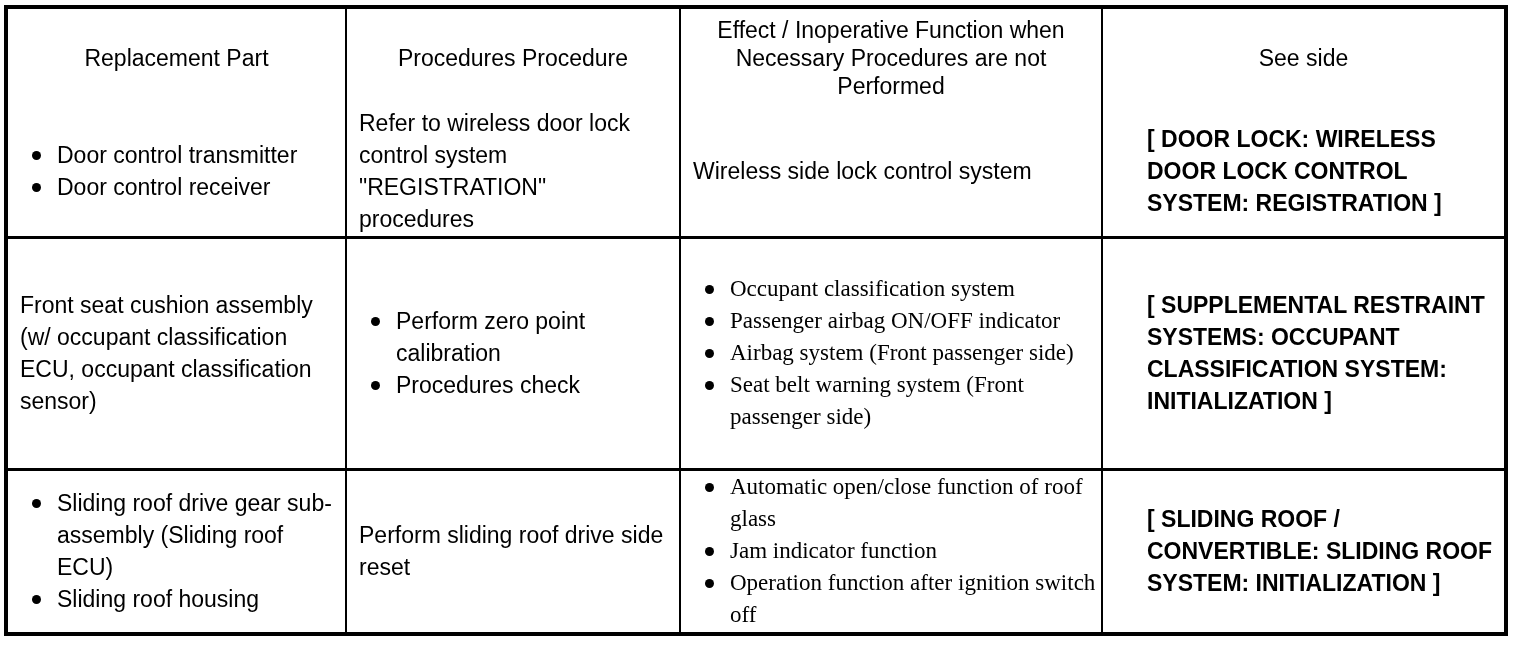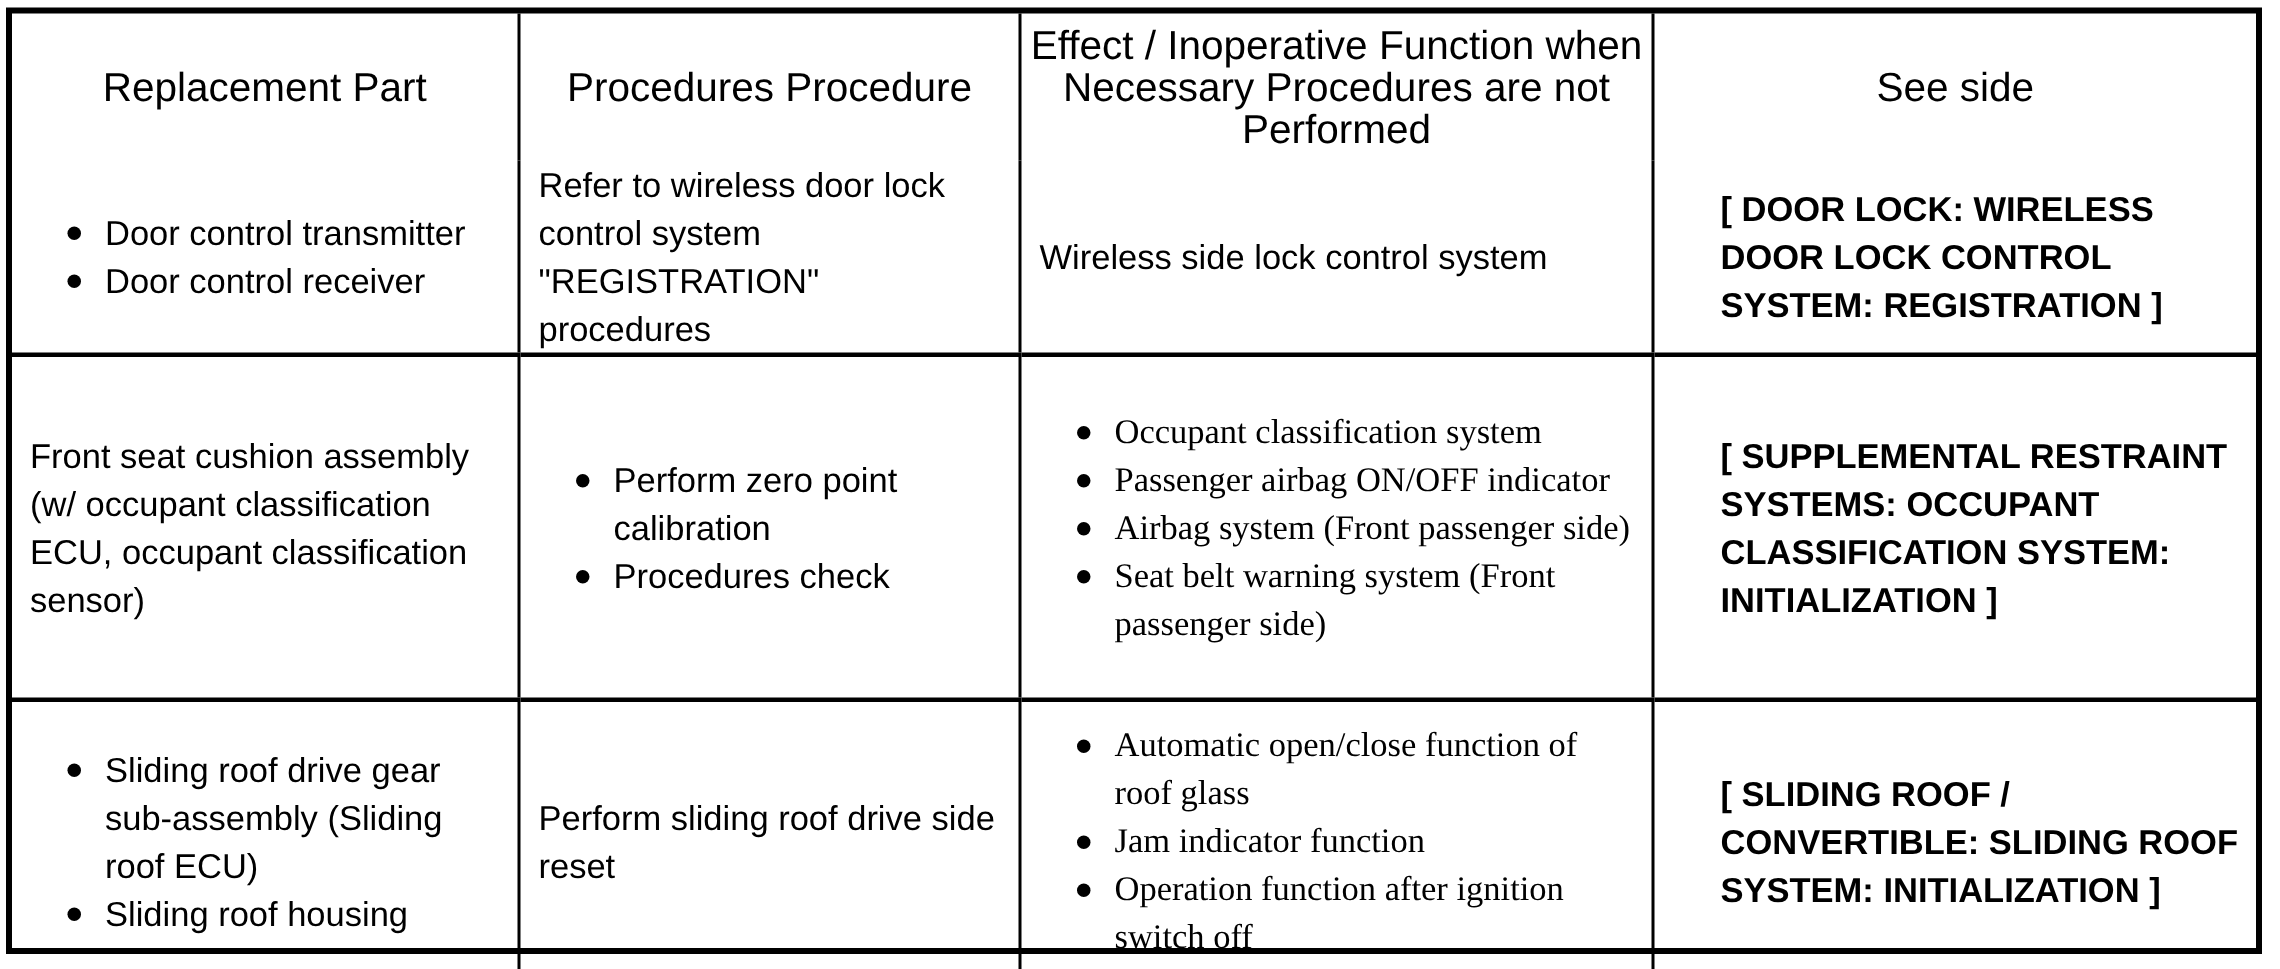--- a/index.html
+++ b/index.html
@@ -47,21 +47,21 @@
     vertical-align: middle;
     padding: 0;
     font-weight: normal;
   }
   table.spec-table tr > *:first-child { border-left: 0; }
   table.spec-table tr > *:last-child { border-right: 0; }
 
   thead th {
     height: 98px;
     text-align: center;
-    font-size: 27px;
+    font-size: 23px;
     font-weight: bold;
     line-height: 28px;
     border-bottom: 4px solid #000000;
     padding: 0 10px;
     margin-top: 16px;
   }
 
   tbody tr { }
   tbody tr.row-1 { height: 128px; }
   tbody tr.row-2 { height: 230px; }
@@ -79,21 +79,21 @@
   .cell.plain { }
 
   .cell.bold {
     font-weight: bold;
     padding-left: 8px;
     margin-left: 36px;
   }
 
   ul.blist {
     list-style: none;
-    margin: 13px;
+    margin: 0;
     padding: 0 0 0 22px;
   }
   ul.blist li {
     position: relative;
     padding-left: 27px;
     margin: 0;
   }
   ul.blist li .dot {
     position: absolute;
     left: 2px;

